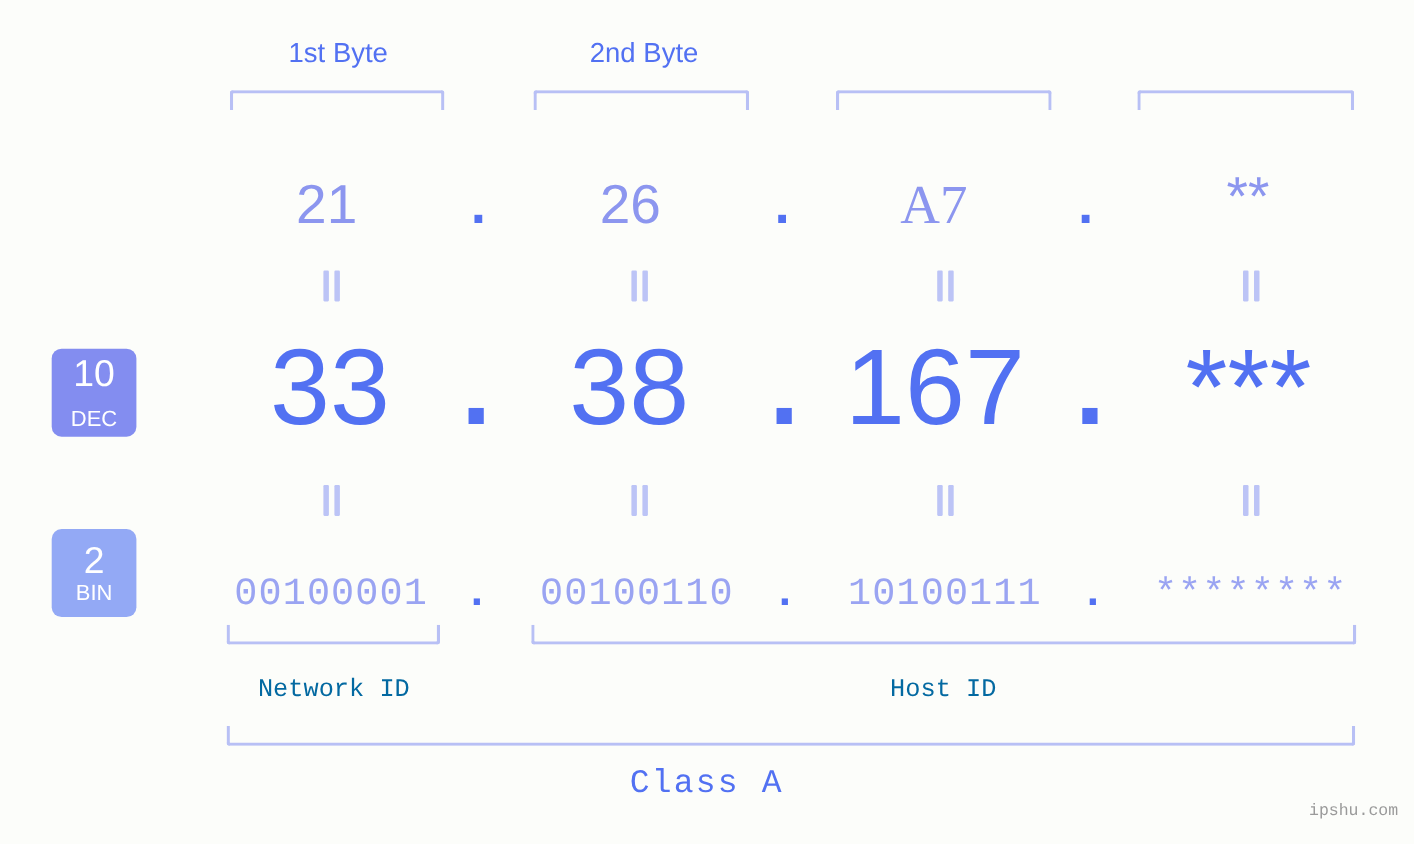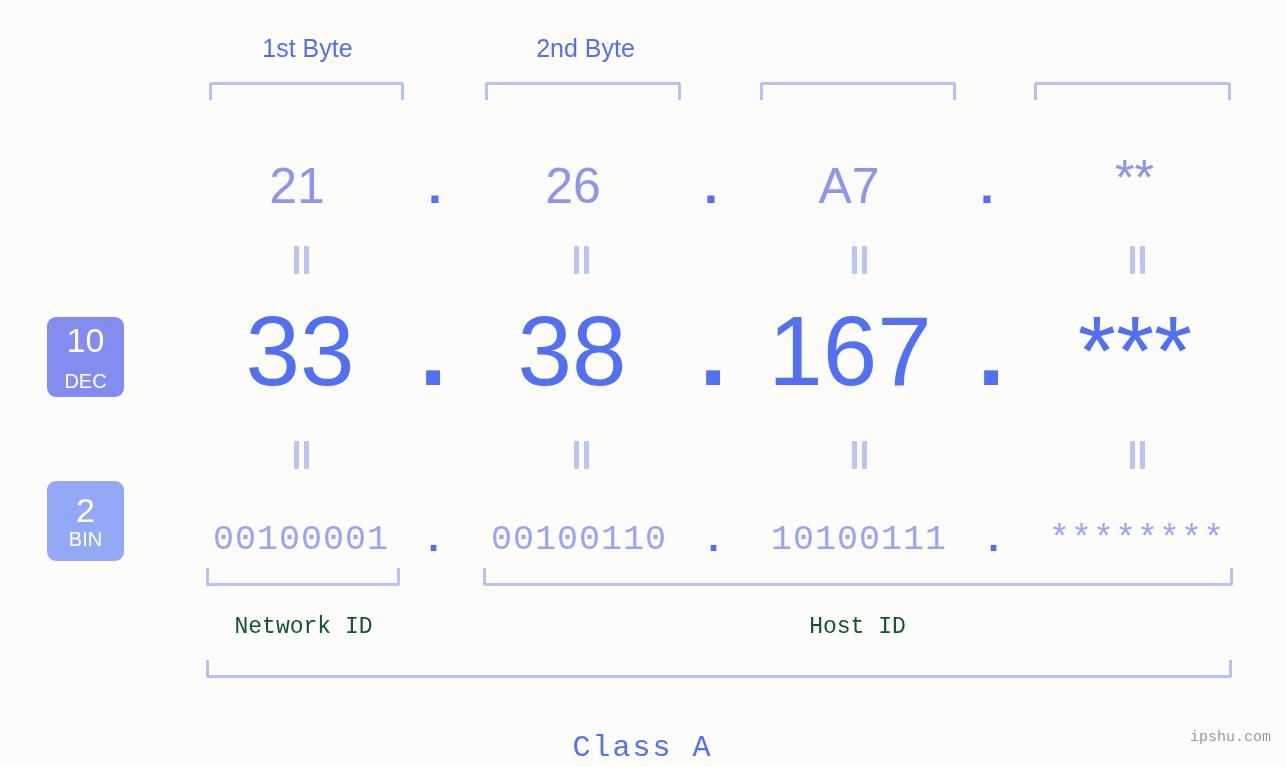--- a/index.html
+++ b/index.html
@@ -172,38 +172,37 @@
     border-radius: 1px;
   }
 
   
   .id-label {
     position: absolute;
     text-align: center;
     font-family: "Liberation Mono", monospace;
     font-size: 23px;
     line-height: 28px;
-    color: #14532d;
+    color: #0369a1;
     white-space: nowrap;
     top: 613px;
   }
 
   
   .class-label {
     position: absolute;
     top: 694px;
     left: 0;
     width: 1285px;
     text-align: center;
     font-family: "Liberation Mono", monospace;
     font-size: 30px;
     line-height: 38px;
     color: #5271f2;
     letter-spacing: 2px;
-    margin-top: 35px;
   }
 
   
   .watermark {
     position: absolute;
     right: 14px;
     bottom: 20px;
     font-family: "Liberation Mono", monospace;
     font-size: 15px;
     line-height: 18px;
@@ -230,21 +229,21 @@
   <div class="badge badge-bin">
     <span class="num">2</span>
     <span class="nm">BIN</span>
   </div>
 
   <div class="row row-hex">
     <div class="cell" style="left:189px; width:216px;">21</div>
     <div class="cell dot" style="left:405px; width:60px;">.</div>
     <div class="cell" style="left:465px; width:216px;">26</div>
     <div class="cell dot" style="left:681px; width:60px;">.</div>
-    <div class="cell" style="left:741px; width:216px;">A7</div>
+    <div class="cell" style="left:741px; width:216px;font-family:Liberation Serif, serif;">A7</div>
     <div class="cell dot" style="left:957px; width:60px;">.</div>
     <div class="cell" style="left:1017px; width:235px; top:150px;">**</div>
   </div>
 
   <div class="eqmark" style="left:288px; top:245px;">
       <i></i>
       <i></i>
     </div>
   <div class="eqmark" style="left:568px; top:245px;">
       <i></i>

